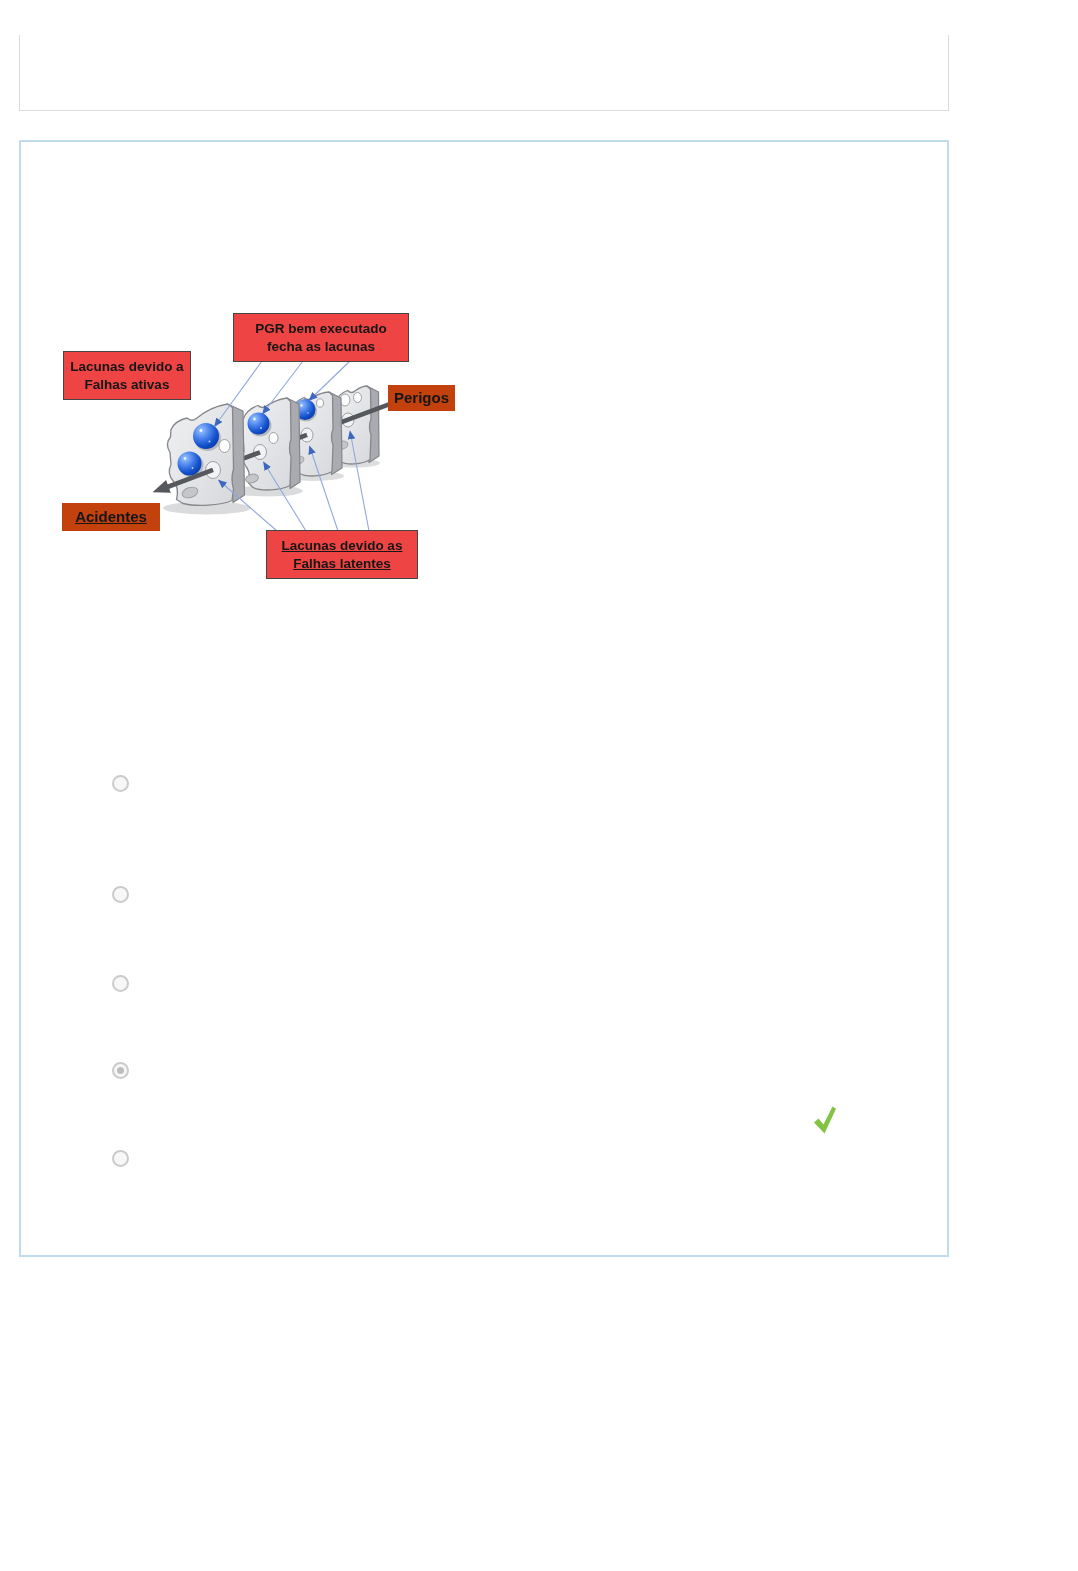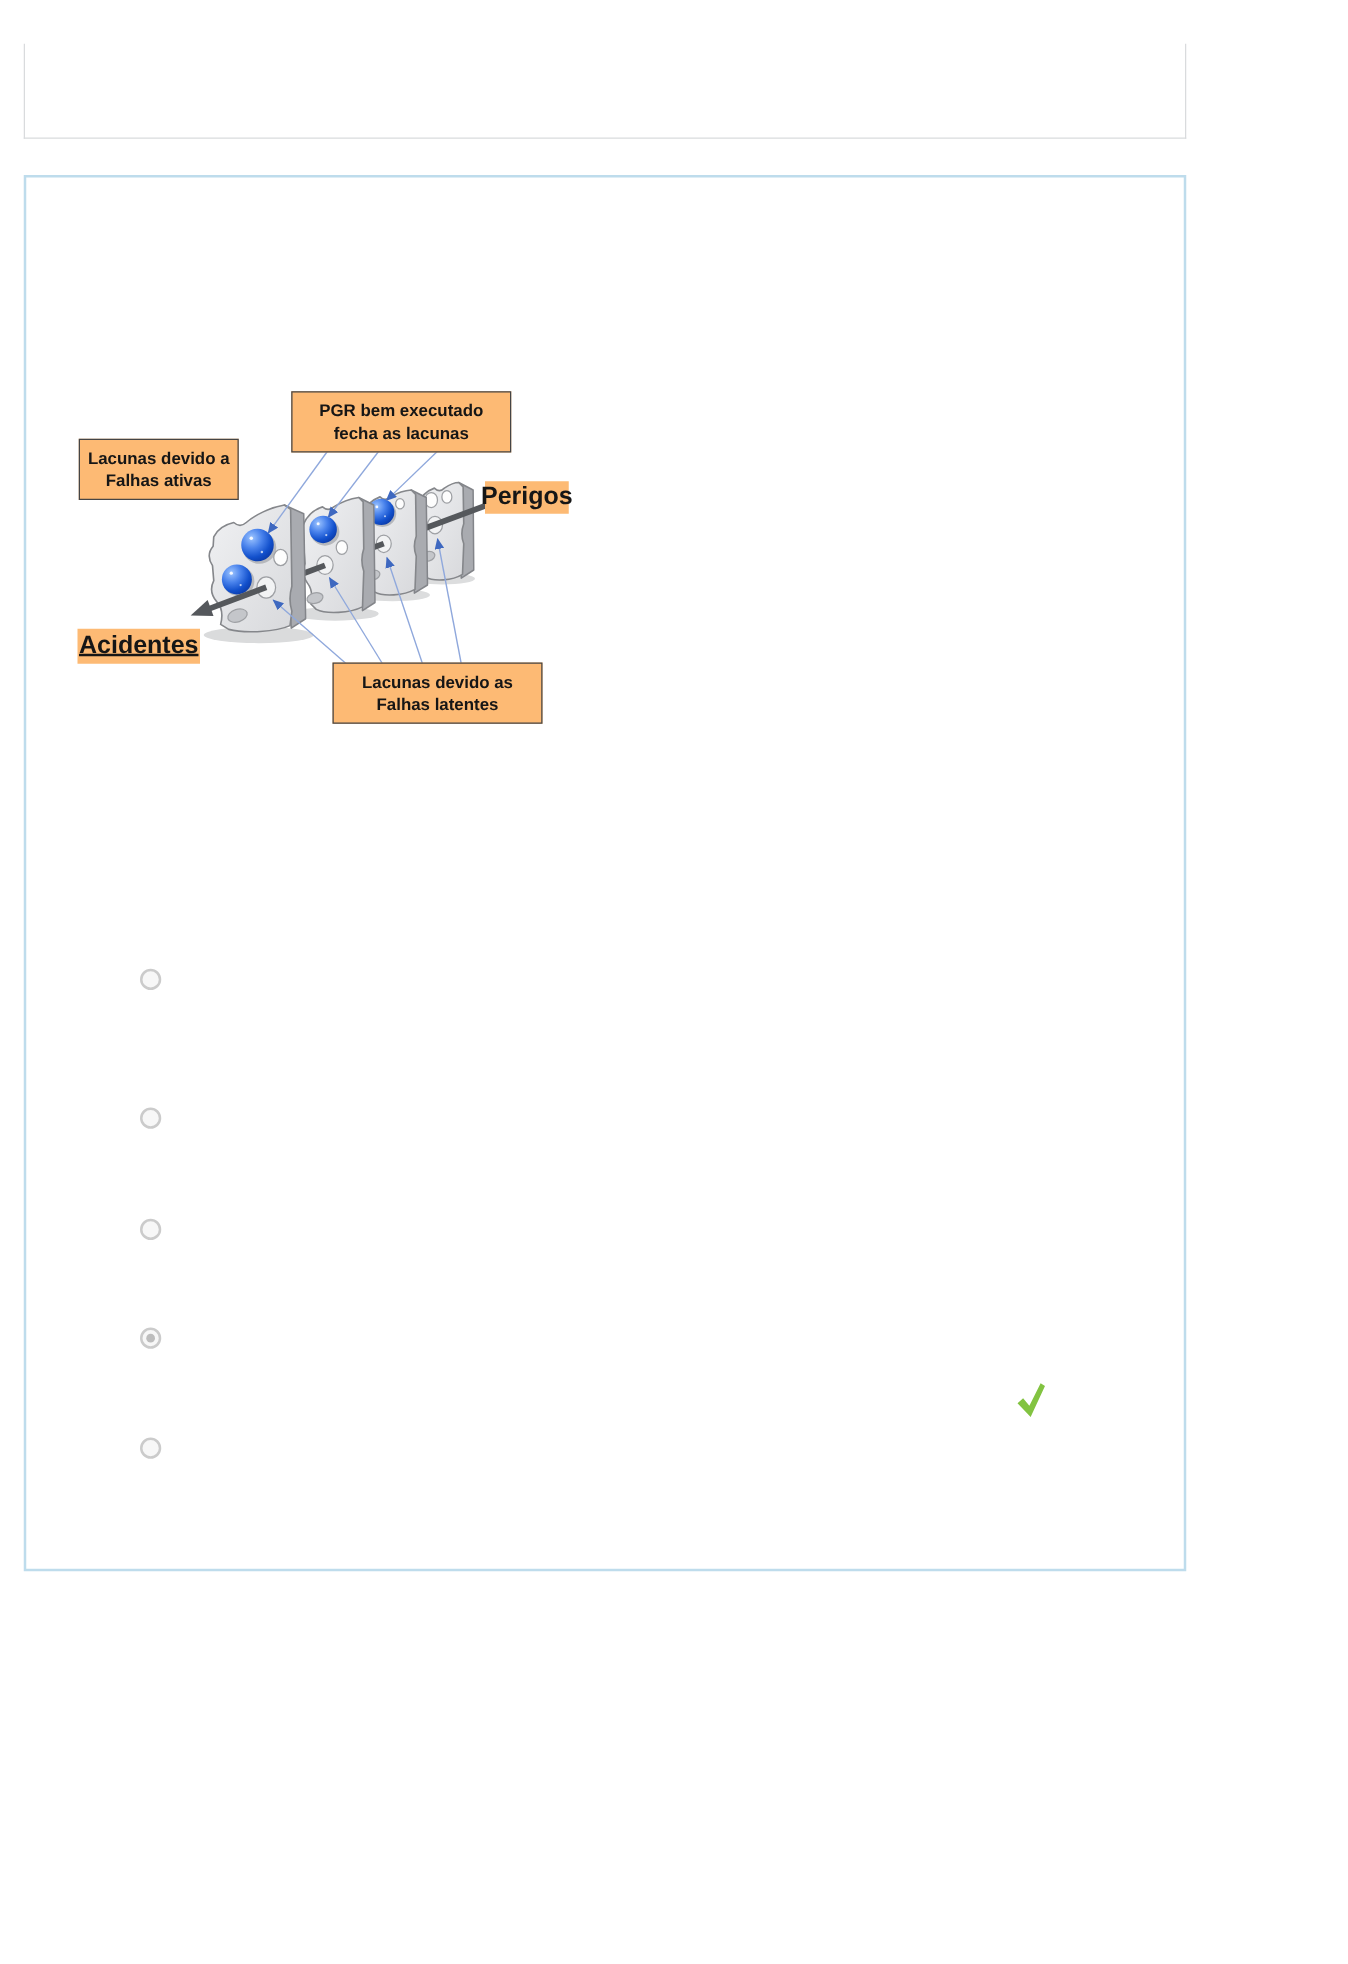--- a/index.html
+++ b/index.html
@@ -24,27 +24,27 @@
   
   .diagram-svg{position:absolute;left:55px;top:295px;width:410px;height:295px;z-index:1;}
   
   .dlabel{
     position:absolute;z-index:2;
     display:flex;align-items:center;justify-content:center;
     text-align:center;white-space:pre-line;
     color:#161616;font-weight:700;line-height:1.28;
     box-sizing:border-box;
   }
-  .dlabel.boxed{background:#fdba74;border:1.5px solid #454545;font-size:13.5px;}
-  .dlabel.hl{background:#fdba74;font-size:20px;}
+  .dlabel.boxed{background:#ef4444;border:1.5px solid #454545;font-size:13.5px;}
+  .dlabel.hl{background:#c2410c;font-size:15px;}
   .lbl-pgr{left:233px;top:313px;width:176px;height:49px;}
   .lbl-ativas{left:63px;top:351px;width:128px;height:49px;}
   .lbl-perigos{left:388px;top:385px;width:67px;height:26px;}
   .lbl-acidentes{left:62px;top:503px;width:98px;height:28px;text-decoration:underline;}
-  .lbl-latentes{left:266px;top:530px;width:168px;height:49px;}
+  .lbl-latentes{left:266px;top:530px;width:152px;height:49px;text-decoration:underline;}
   
   .radio{
     position:absolute;left:112px;
     width:13px;height:13px;border-radius:50%;
     border:2px solid #CBCBCB;background:#F7F7F7;
     cursor:pointer;
   }
   .radio.selected::after{
     content:"";display:block;width:7px;height:7px;margin:3px;
     border-radius:50%;background:#BDBDBD;

